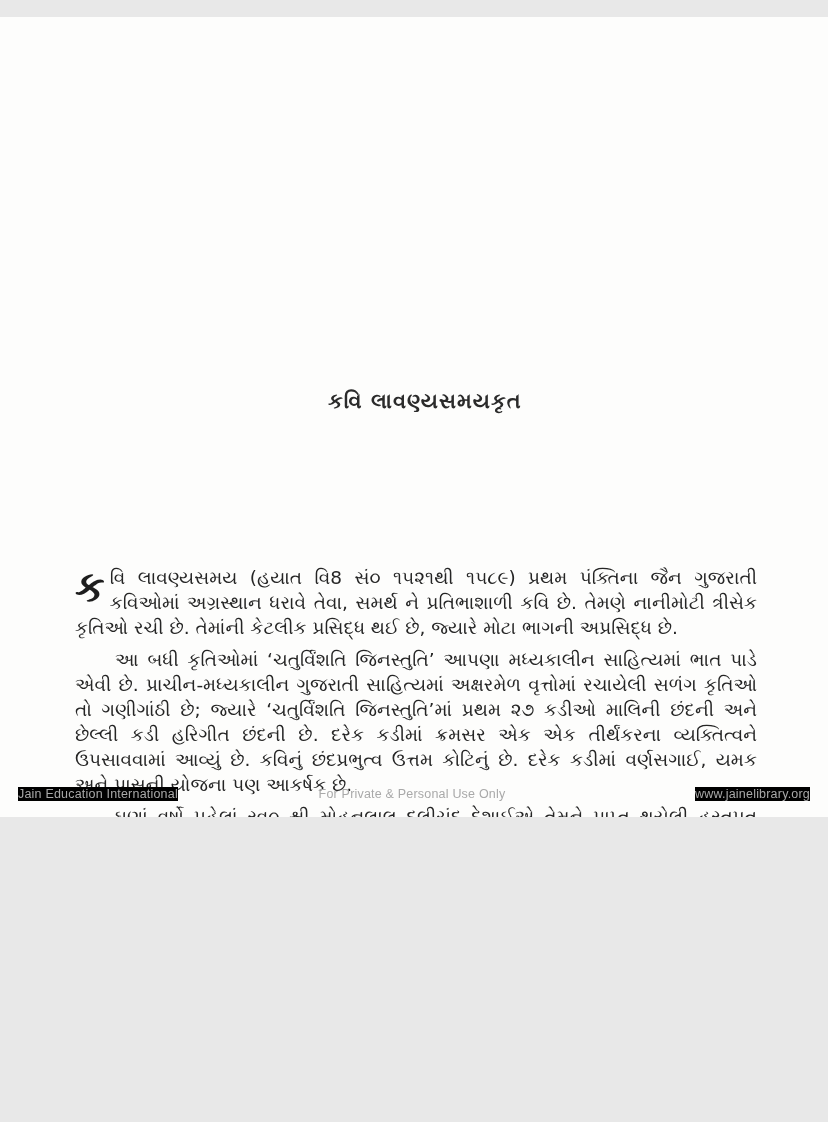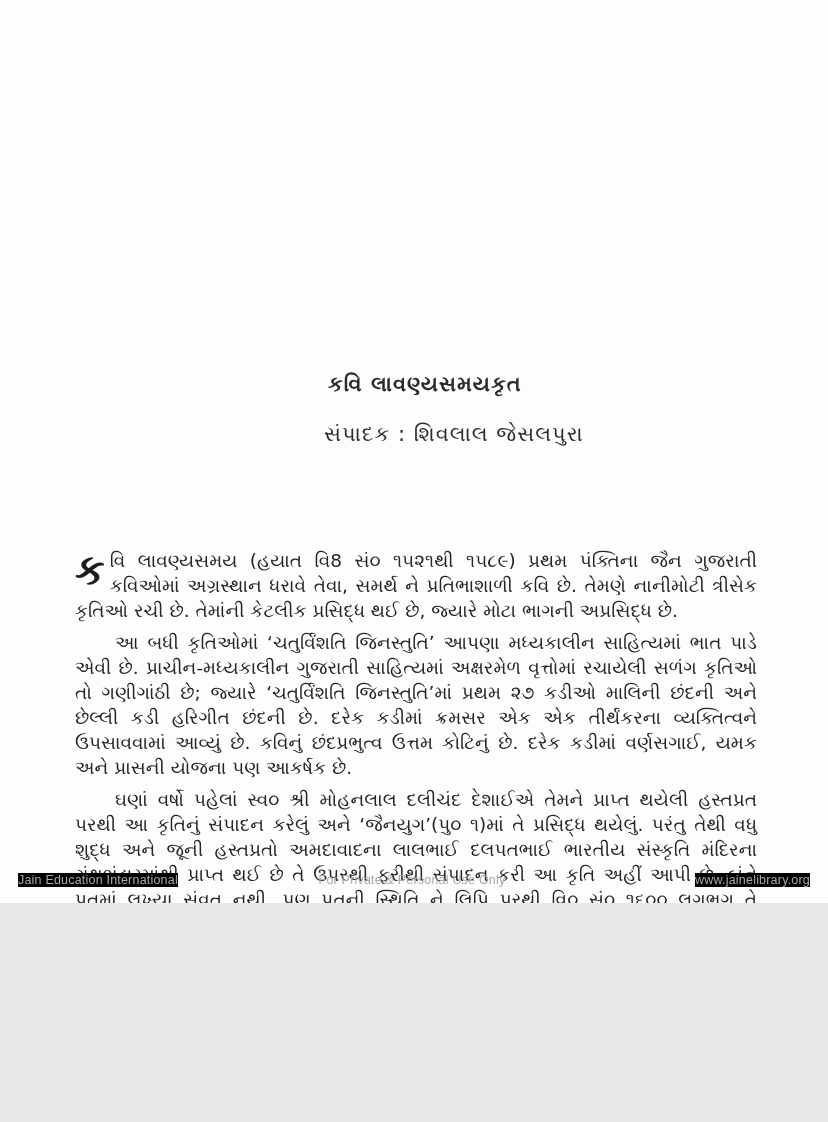--- a/index.html
+++ b/index.html
@@ -3,22 +3,22 @@
 <meta charset="utf-8">
 <style>
   html, body {
     margin: 0;
     padding: 0;
     background: #e8e8e8;
   }
   .page {
     position: relative;
     width: 828px;
-    height: 903px;
-    margin: 0 auto;
+    height: 800px;
+    margin: 17px auto;
     background: #fdfdfc;
     overflow: hidden;
     font-family: "DejaVu Sans", "Liberation Sans", sans-serif;
     color: #262626;
   }
   .title-block {
     position: absolute;
     top: 372px;
     left: 318px;
     width: 260px;
@@ -99,21 +99,20 @@
     background: #000000;
   }
 </style>
 </head>
 <body>
 
 <div class="page">
 
   <div class="title-block">
     <div class="kicker">કવિ લાવણ્યસમયકૃત</div>
-    <div class="editor-line">સંપાદક : શિવલાલ જેસલપુરા</div>
   </div>
 
   <div class="body-text">
     <p>
       <span class="dropcap">ક</span><span>વિ લાવણ્યસમય (હયાત વિ8 સં૦ ૧૫૨૧થી ૧૫૮૯) પ્રથમ પંક્તિના જૈન ગુજરાતી કવિઓમાં અગ્રસ્થાન ધરાવે તેવા, સમર્થ ને પ્રતિભાશાળી કવિ છે. તેમણે નાનીમોટી ત્રીસેક કૃતિઓ રચી છે. તેમાંની કેટલીક પ્રસિદ્ધ થઈ છે, જ્યારે મોટા ભાગની અપ્રસિદ્ધ છે.</span>
     </p>
     <p class="indent">આ બધી કૃતિઓમાં ‘ચતુર્વિંશતિ જિનસ્તુતિ’ આપણા મધ્યકાલીન સાહિત્યમાં ભાત પાડે એવી છે. પ્રાચીન-મધ્યકાલીન ગુજરાતી સાહિત્યમાં અક્ષરમેળ વૃત્તોમાં રચાયેલી સળંગ કૃતિઓ તો ગણીગાંઠી છે; જ્યારે ‘ચતુર્વિંશતિ જિનસ્તુતિ’માં પ્રથમ ૨૭ કડીઓ માલિની છંદની અને છેલ્લી કડી હરિગીત છંદની છે. દરેક કડીમાં ક્રમસર એક એક તીર્થંકરના વ્યક્તિત્વને ઉપસાવવામાં આવ્યું છે. કવિનું છંદપ્રભુત્વ ઉત્તમ કોટિનું છે. દરેક કડીમાં વર્ણસગાઈ, યમક અને પ્રાસની યોજના પણ આકર્ષક છે.</p>
     <p class="indent">ઘણાં વર્ષો પહેલાં સ્વ૦ શ્રી મોહનલાલ દલીચંદ દેશાઈએ તેમને પ્રાપ્ત થયેલી હસ્તપ્રત પરથી આ કૃતિનું સંપાદન કરેલું અને ‘જૈનયુગ’(પુ૦ ૧)માં તે પ્રસિદ્ધ થયેલું. પરંતુ તેથી વધુ શુદ્ધ અને જૂની હસ્તપ્રતો અમદાવાદના લાલભાઈ દલપતભાઈ ભારતીય સંસ્કૃતિ મંદિરના ગ્રંથભંડારમાંથી પ્રાપ્ત થઈ છે તે ઉપરથી ફરીથી સંપાદન કરી આ કૃતિ અહીં આપી છે. બંને પ્રતમાં લખ્યા સંવત નથી, પણ પ્રતની સ્થિતિ ને લિપિ પરથી વિ૦ સં૦ ૧૬૦૦ લગભગ તે લખાયાનો સંભવ છે. એમાંની નં૦ ૫૨૫૩ની પ્રતને A અને નં૦ ૪૧૪૩ને પ્રતને B સંજ્ઞા આપી અહીં પાઠભેદ નોંધ્યા છે. બંને પ્રતમાં A પ્રત વધારે જૂની છે.</p>
   </div>
 

